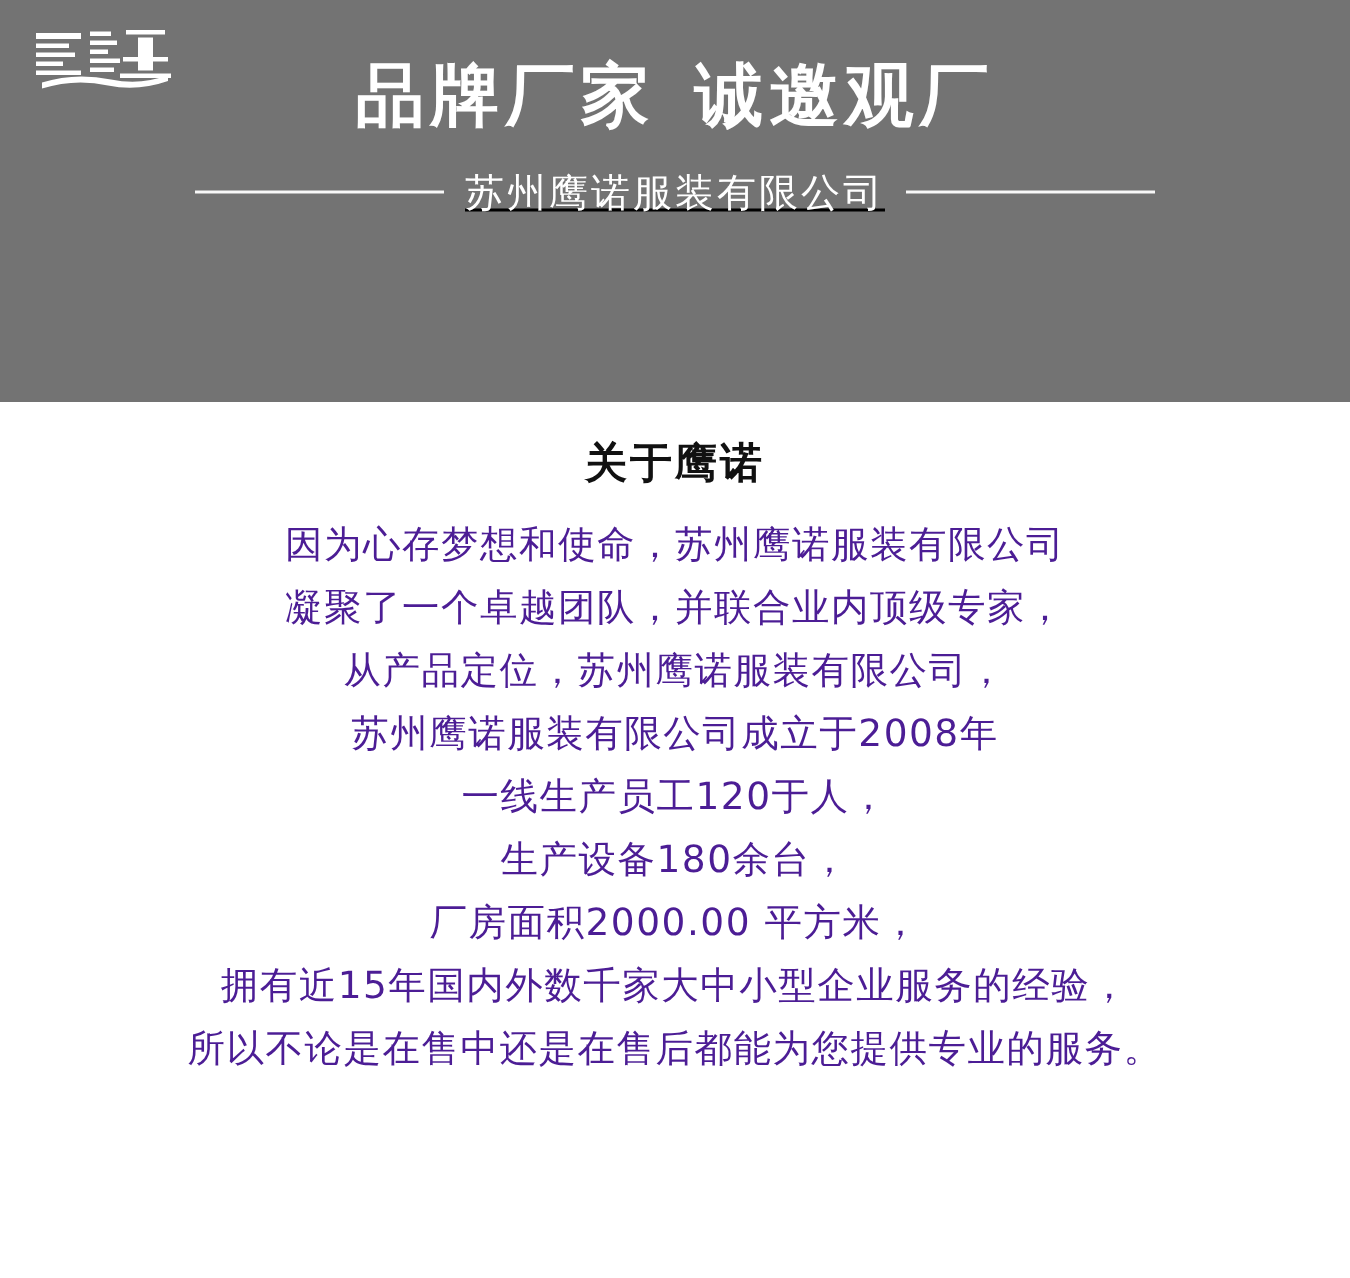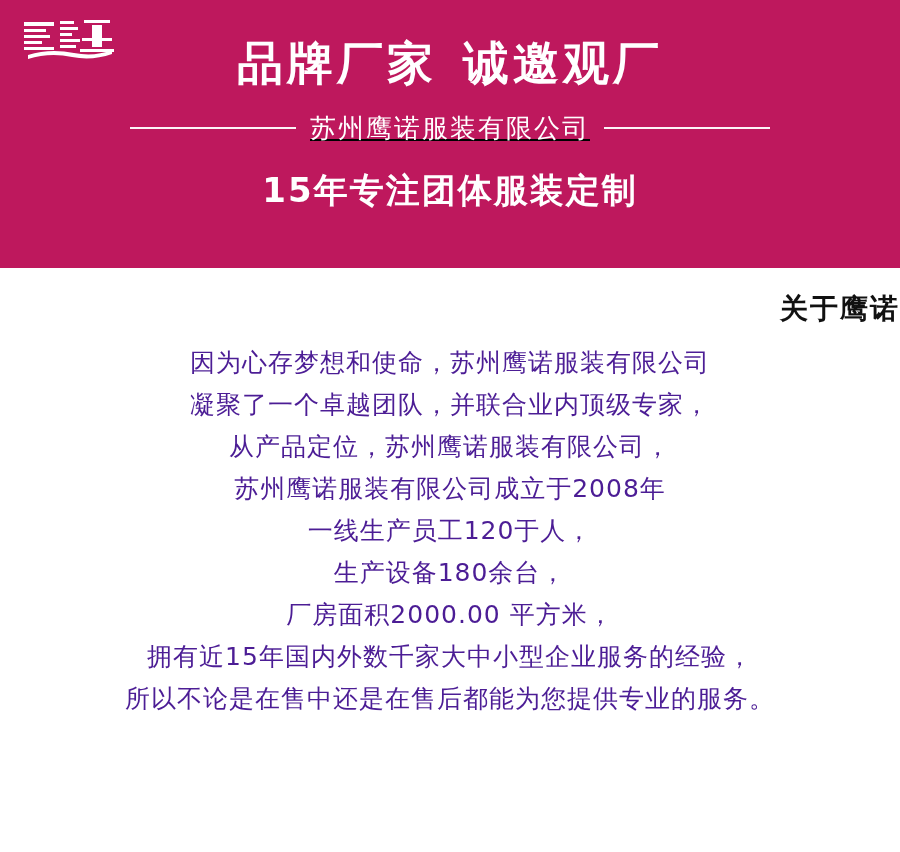--- a/index.html
+++ b/index.html
@@ -19,21 +19,21 @@
     width: 900px;
     height: 852px;
     background: #ffffff;
   }
 
   
   .banner {
     position: relative;
     width: 900px;
     height: 268px;
-    background: #be185d;
+    background: #737373;
     box-sizing: border-box;
     display: flex;
     flex-direction: column;
     align-items: center;
     justify-content: flex-start;
   }
 
   .logo {
     position: absolute;
     left: 18px;
@@ -104,21 +104,20 @@
     text-align: center;
   }
 
   .section-title {
     color: #111111;
     font-size: 28px;
     font-weight: bold;
     letter-spacing: 2px;
     margin-bottom: 14px;
     font-family: "DejaVu Sans", "Liberation Sans", sans-serif;
-    text-align: right;
   }
 
   .para-line {
     color: #4c1d95;
     font-size: 25px;
     line-height: 42px;
     letter-spacing: 1px;
     font-family: "DejaVu Sans", "Liberation Sans", sans-serif;
     white-space: nowrap;
   }
@@ -155,21 +154,20 @@
     <div class="banner-title">
       <span>品牌厂家</span><span class="gap"></span><span>诚邀观厂</span>
     </div>
 
     <div class="rule-row">
       <span class="rule-line"></span>
       <span class="banner-sub">苏州鹰诺服装有限公司</span>
       <span class="rule-line"></span>
     </div>
 
-    <div class="banner-tag">15年专注团体服装定制</div>
   </div>
 
   <div class="content">
     <div class="section-title">关于鹰诺</div>
 
     <div class="para-line">因为心存梦想和使命，苏州鹰诺服装有限公司</div>
     <div class="para-line">凝聚了一个卓越团队，并联合业内顶级专家，</div>
     <div class="para-line">从产品定位，苏州鹰诺服装有限公司，</div>
     <div class="para-line">苏州鹰诺服装有限公司成立于2008年</div>
     <div class="para-line">一线生产员工120于人，</div>

